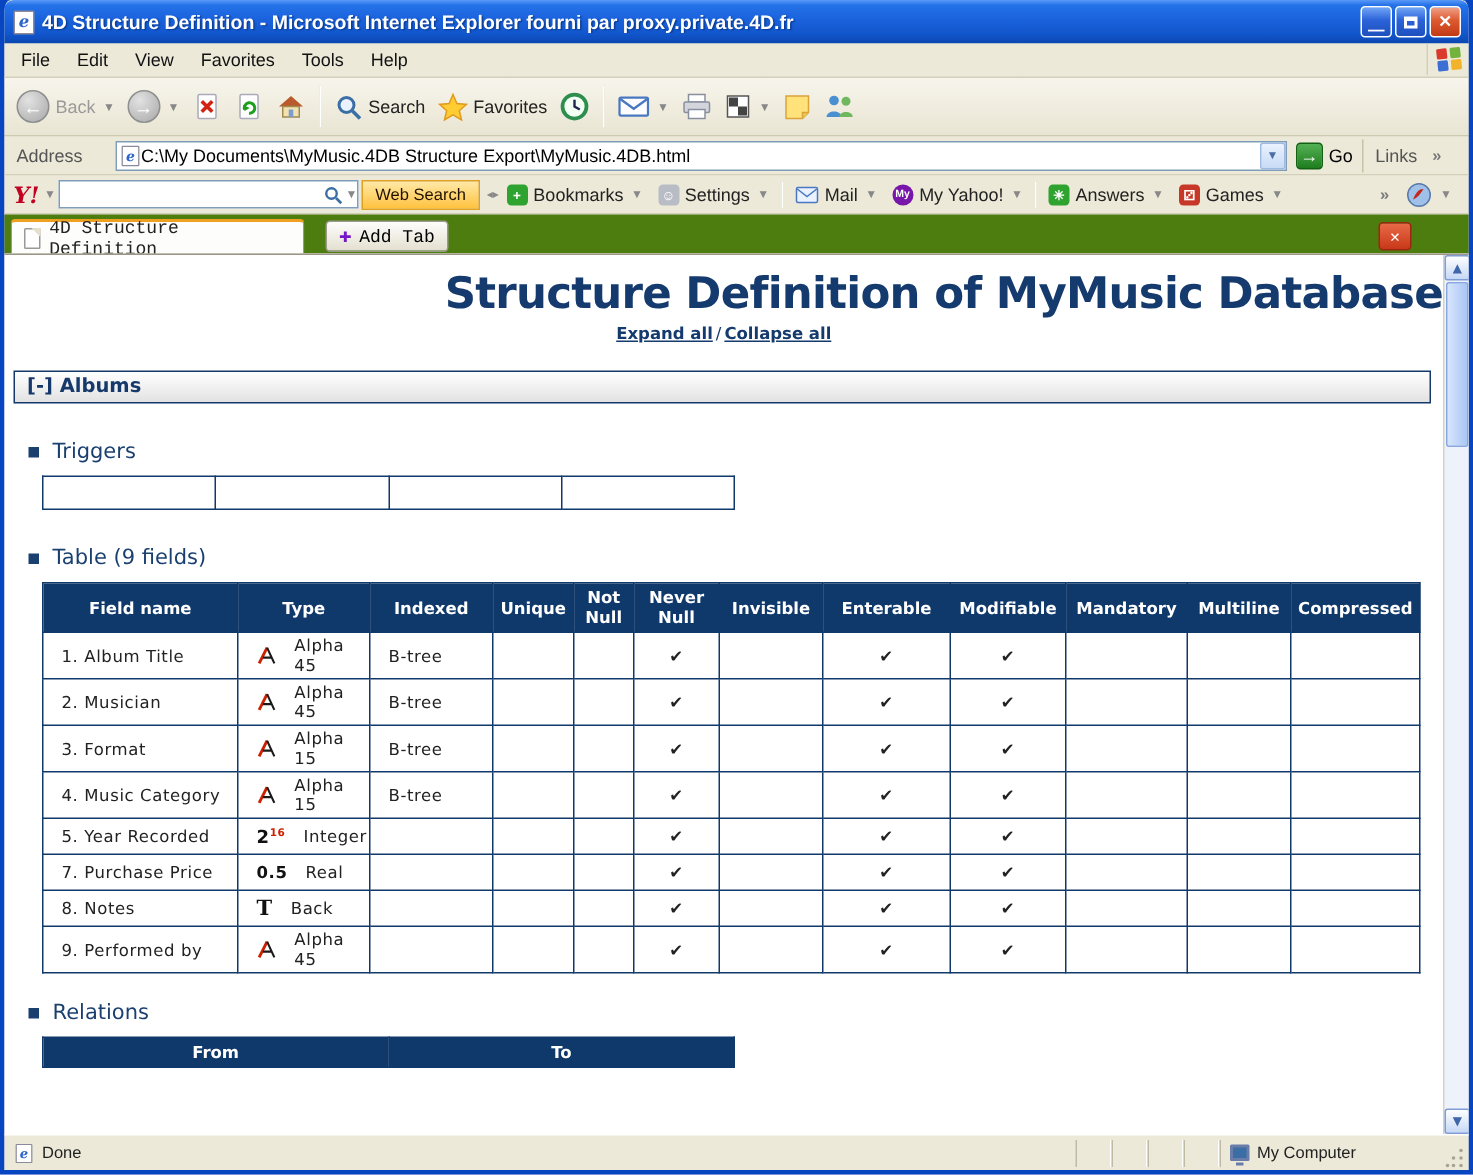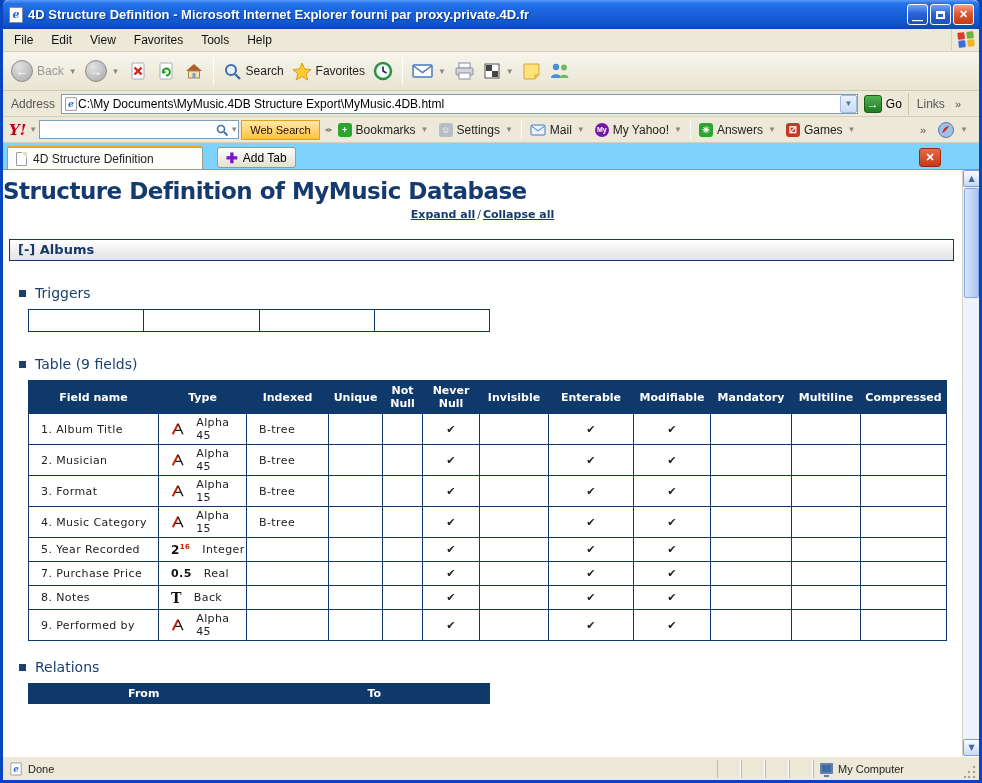--- a/index.html
+++ b/index.html
@@ -42,21 +42,21 @@
   .t-btn.disabled { color:#9A9A9A; }
   .t-sep { width:1px; height:28px; background:#C8C2A8; border-right:1px solid #FFF; margin:0 5px; }
   .dd { font-size:8px; color:#888; margin-left:1px; }
   .circle-nav { width:22px; height:22px; border-radius:50%; display:flex; align-items:center; justify-content:center;
     background:radial-gradient(circle at 35% 30%,#E2E2E2,#A8A8A8); border:1px solid #8E8E8E;
     color:#fff; font-size:13px; font-weight:bold; }
 
   
   .addressbar { height:26px; flex:0 0 26px; background:#ECE9D8; border-bottom:1px solid #D4CFBB;
     display:flex; align-items:center; padding:0 4px; font-size:12px; }
-  .addr-label { color:#555; margin:0 6px 0 4px; }
+  .addr-label { color:#555; margin:0 22px 0 4px; }
   .addr-field { flex:1; height:20px; background:#fff; border:1px solid #7F9DB9; display:flex; align-items:center; padding-left:2px; }
   .addr-field .ie-page-icon { transform:scale(.85); }
   .addr-input { flex:1; border:0; outline:0; font-size:12px; font-family:"Liberation Sans",sans-serif; height:16px; }
   .addr-drop { width:17px; height:18px; background:linear-gradient(#EAF2FD,#C8DBF6); border:1px solid #9EBAE0;
     border-radius:2px; display:flex; align-items:center; justify-content:center; font-size:8px; color:#4A6FA5; }
   .go-btn { display:flex; align-items:center; gap:4px; margin:0 6px; }
   .go-icon { width:18px; height:18px; border-radius:3px; background:linear-gradient(#54B054,#1E7E1E);
     border:1px solid #156015; color:#fff; display:flex; align-items:center; justify-content:center; font-size:12px; font-weight:bold; }
   .links-area { display:flex; align-items:center; color:#555; gap:4px; border-left:1px solid #C8C2A8; padding:0 8px; height:22px; }
 
@@ -68,41 +68,41 @@
   .y-search input { flex:1; border:0; outline:0; height:15px; font-size:11px; }
   .ws-btn { height:20px; padding:0 8px; display:flex; align-items:center; font-size:11px; color:#201000;
     background:linear-gradient(#FFE9A8,#FFC23E); border:1px solid #E0A020; margin-right:4px; }
   .y-item { display:flex; align-items:center; gap:4px; padding:0 5px; white-space:nowrap; }
   .y-sep { width:1px; height:18px; background:#C8C2A8; border-right:1px solid #fff; margin:0 3px; }
   .badge { width:14px; height:14px; border-radius:3px; display:flex; align-items:center; justify-content:center;
     color:#fff; font-size:9px; font-weight:bold; }
   .chev { color:#777; font-weight:bold; font-size:11px; margin:0 6px; }
 
   
-  .tabbar { height:26px; flex:0 0 26px; background:#7dd3fc; display:flex; align-items:flex-end; padding:0 4px; }
+  .tabbar { height:26px; flex:0 0 26px; background:#4d7c0f; display:flex; align-items:flex-end; padding:0 4px;font-family:Liberation Mono, monospace; }
   .tab { height:23px; width:196px; background:#FDFDFB; border:1px solid #9A9A8A; border-bottom:0;
     border-top:2px solid #F0A020; border-radius:3px 3px 0 0; display:flex; align-items:center; gap:6px;
     padding:0 8px; font-size:12px; color:#222; }
   .page-ic { width:11px; height:14px; background:#fff; border:1px solid #999; border-radius:1px; position:relative; }
   .page-ic::after { content:""; position:absolute; right:-1px; top:-1px; border:3px solid transparent;
     border-top-color:#E4E0CC; border-right-color:#E4E0CC; }
   .addtab { height:21px; margin:0 0 1px 14px; background:linear-gradient(#FDFDFB,#E4E0D0);
     border:1px solid #9A9A8A; border-radius:3px; display:flex; align-items:center; gap:5px; padding:0 8px; font-size:12px; }
   .plus { color:#7716C8; font-weight:bold; font-size:14px; line-height:10px; }
   .tab-spacer { flex:1; }
   .tab-close { width:22px; height:19px; margin-bottom:2px; border-radius:3px; border:1px solid #992810;
     background:linear-gradient(#E86A48,#C83818); color:#fff; font-size:11px; font-weight:bold;
     display:flex; align-items:center; justify-content:center; margin-right:34px; }
 
   
   .content { flex:1; background:#fff; position:relative; border-top:1px solid #9A9688; overflow:hidden;
     font-family:"DejaVu Sans", sans-serif; }
   .content-inner { position:absolute; left:0; top:0; right:17px; bottom:0; overflow:hidden; }
 
-  h1.page-title { text-align:left; color:#153A6E; font-size:23px; margin-top:8px; letter-spacing:-.5px; }
+  h1.page-title { text-align:right; color:#153A6E; font-size:29px; margin-top:8px; letter-spacing:-.5px; }
   .expand-line { text-align:center; font-size:11px; font-weight:bold; color:#153A6E; margin-top:4px; }
   .expand-line a { color:#153A6E; text-decoration:underline; }
   .expand-line .sl { font-weight:normal; padding:0 2px; }
 
   .section-bar { margin:18px 8px 0 6px; height:22px; line-height:20px; border:1px solid #15396A;
     background:linear-gradient(#FFFFFF,#E2E2E2); color:#15396A; font-weight:bold; font-size:13px; padding-left:8px; }
 
   .sub-heading { display:flex; align-items:center; gap:9px; margin:24px 0 8px 16px; color:#1A4070; font-size:14px; }
   .bullet { width:7px; height:7px; background:#1A4070; flex:0 0 7px; }
 

